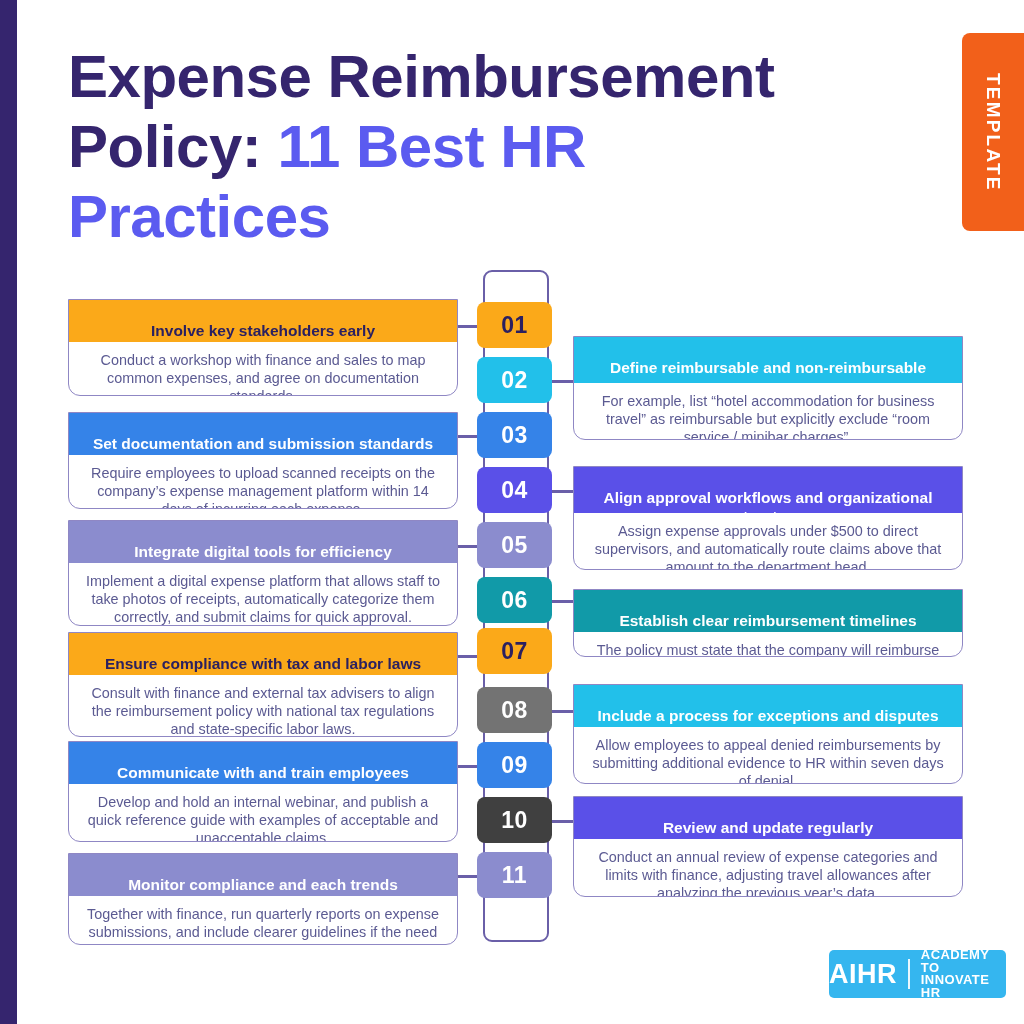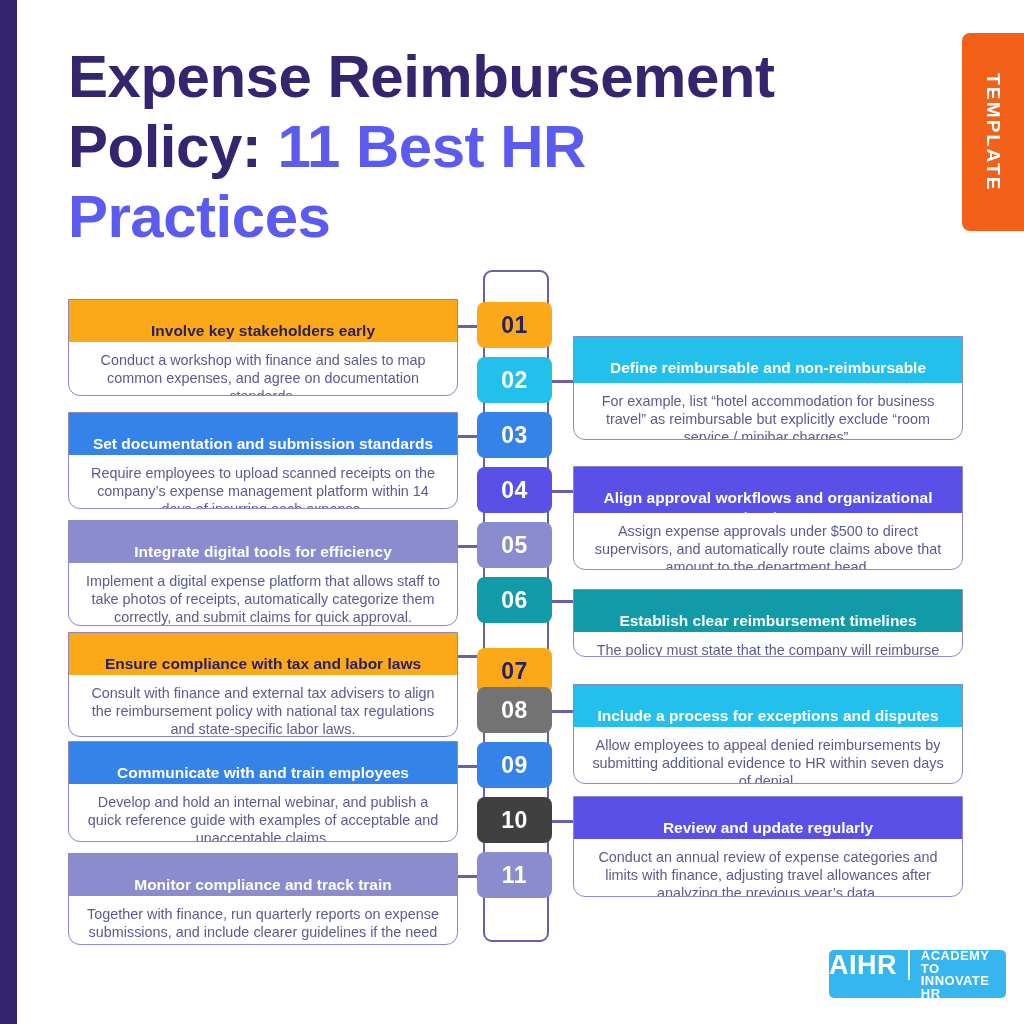--- a/index.html
+++ b/index.html
@@ -69,21 +69,21 @@
   .card .hdr.dark{color:#2b2060;}
   .card .body{
     font-size:14.4px;line-height:18px;color:#5b5a92;
     text-align:center;padding:9px 14px 10px 14px;box-sizing:border-box;
   }
 
   
   .logo{
     position:absolute;left:829px;top:950px;width:177px;height:48px;
     background:#35b6ef;border-radius:5px;
-    display:flex;justify-content:center;gap:11px;
+    display:flex;align-items:center;justify-content:center;gap:11px;
   }
   .logo .mark{color:#fff;font-weight:bold;font-size:27px;letter-spacing:0.5px;}
   .logo .rule{width:2px;height:30px;background:#ffffff;opacity:.9;}
   .logo .tag{color:#fff;font-weight:bold;font-size:13px;line-height:12.5px;letter-spacing:.4px;}
 </style>
 </head>
 <body>
 
 <div id="canvas">
 
@@ -136,42 +136,42 @@
       <div class="card" style="left: 573px; top: 589px; width: 390px; height: 68px;">
         <div class="hdr" style="background: rgb(17, 154, 168); height: 27px; color: rgb(255, 255, 255);">Establish clear reimbursement timelines</div>
         <div class="body">The policy must state that the company will reimburse approved expenses within 10 business days.</div>
       </div>
       <div class="badge" style="top: 577px; background: rgb(17, 154, 168);">06</div>
       <div class="conn" style="left: 456px; width: 23px; top: 655px;"></div>
       <div class="card" style="left: 68px; top: 632px; width: 390px; height: 105px;">
         <div class="hdr dark" style="background: rgb(251, 169, 25); height: 27px; color: rgb(43, 32, 96);">Ensure compliance with tax and labor laws</div>
         <div class="body">Consult with finance and external tax advisers to align the reimbursement policy with national tax regulations and state-specific labor laws.</div>
       </div>
-      <div class="badge dark" style="top: 648px; background: rgb(251, 169, 25);">07</div>
+      <div class="badge dark" style="top: 628px; background: rgb(251, 169, 25);">07</div>
       <div class="conn" style="left: 548px; width: 29px; top: 710px;"></div>
       <div class="card" style="left: 573px; top: 684px; width: 390px; height: 100px;">
         <div class="hdr" style="background: rgb(34, 192, 234); height: 27px; color: rgb(255, 255, 255);">Include a process for exceptions and disputes</div>
         <div class="body">Allow employees to appeal denied reimbursements by submitting additional evidence to HR within seven days of denial.</div>
       </div>
       <div class="badge" style="top: 687px; background: #737373;">08</div>
       <div class="conn" style="left: 456px; width: 23px; top: 765px;"></div>
       <div class="card" style="left: 68px; top: 741px; width: 390px; height: 101px;">
         <div class="hdr" style="background: rgb(53, 131, 232); height: 27px; color: rgb(255, 255, 255);">Communicate with and train employees</div>
         <div class="body">Develop and hold an internal webinar, and publish a quick reference guide with examples of acceptable and unacceptable claims.</div>
       </div>
       <div class="badge" style="top: 742px; background: rgb(53, 131, 232);">09</div>
       <div class="conn" style="left: 548px; width: 29px; top: 820px;"></div>
       <div class="card" style="left: 573px; top: 796px; width: 390px; height: 101px;">
         <div class="hdr" style="background: rgb(90, 80, 232); height: 27px; color: rgb(255, 255, 255);">Review and update regularly</div>
         <div class="body">Conduct an annual review of expense categories and limits with finance, adjusting travel allowances after analyzing the previous year’s data.</div>
       </div>
       <div class="badge" style="top: 797px; background: #404040;">10</div>
       <div class="conn" style="left: 456px; width: 23px; top: 875px;"></div>
       <div class="card" style="left: 68px; top: 853px; width: 390px; height: 92px;">
-        <div class="hdr" style="background: rgb(139, 140, 206); height: 27px; color: rgb(255, 255, 255);">Monitor compliance and track train</div>
+        <div class="hdr" style="background: rgb(139, 140, 206); height: 27px; color: rgb(255, 255, 255);">Monitor compliance and each trends</div>
         <div class="body">Together with finance, run quarterly reports on expense submissions, and include clearer guidelines if the need arises.</div>
       </div>
       <div class="badge" style="top: 852px; background: rgb(139, 140, 206);">11</div>
     </div>
 
   <div class="logo">
     <div class="mark">AIHR</div>
     <div class="rule"></div>
     <div class="tag">
       <div>ACADEMY TO</div>

